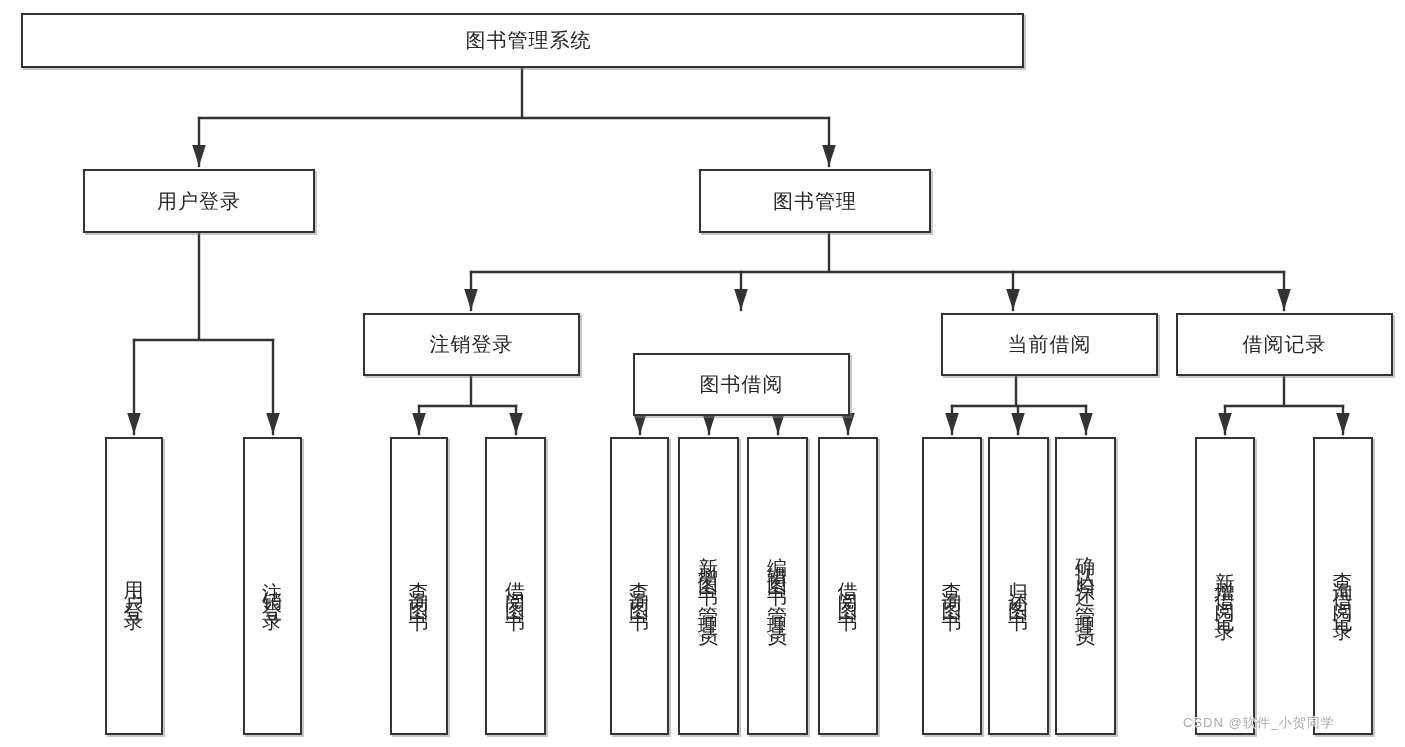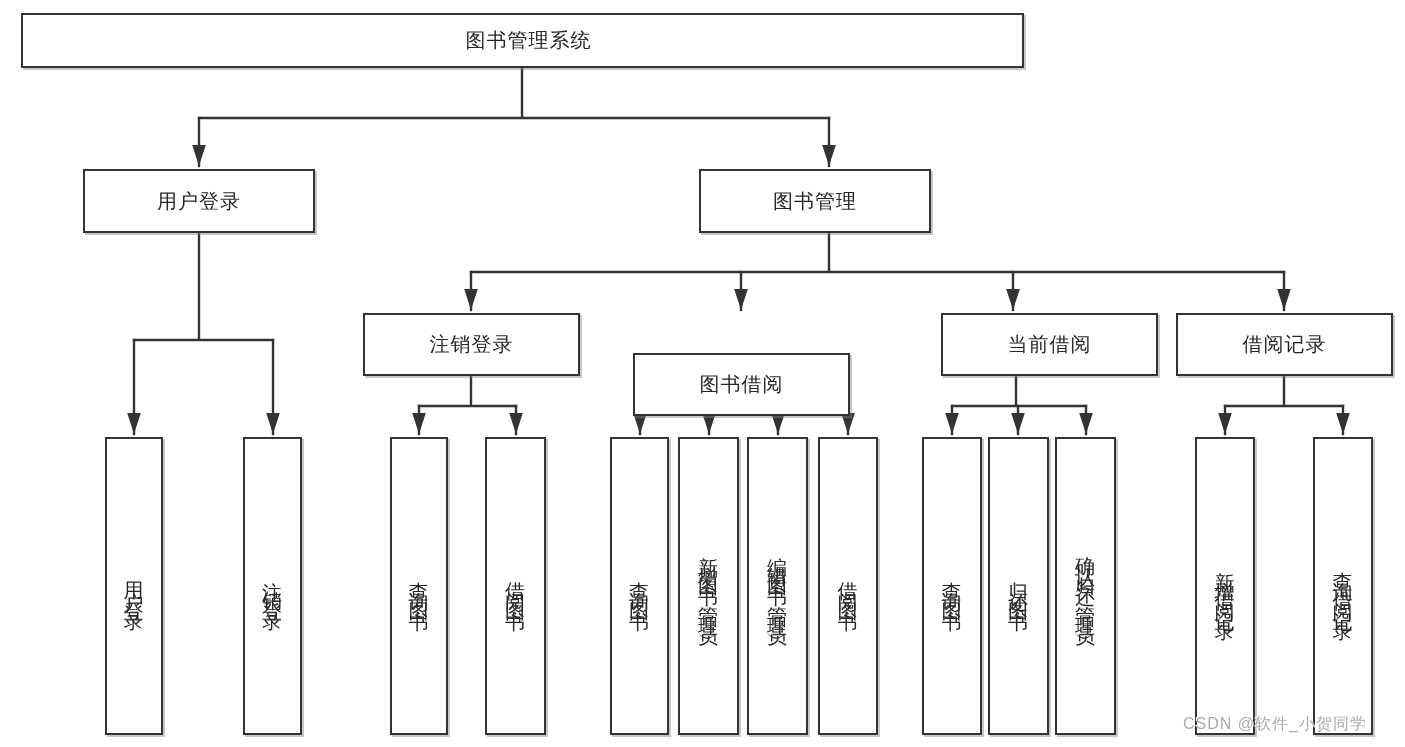--- a/index.html
+++ b/index.html
@@ -30,21 +30,21 @@
     text-orientation:mixed;
     font-size:20px;
     letter-spacing:10px;
     line-height:1;
     white-space:nowrap;
   }
   #watermark{
     position:absolute;
     z-index:3;
     left:1183px;top:714px;
-    font-size:16px;
+    font-size:13px;
     color:var(--wm);
     letter-spacing:1px;
     text-shadow:1px 1px 0 #fff,-1px -1px 0 #fff;
     white-space:nowrap;
   }
 </style>
 </head>
 <body>
 
 <div id="canvas">

